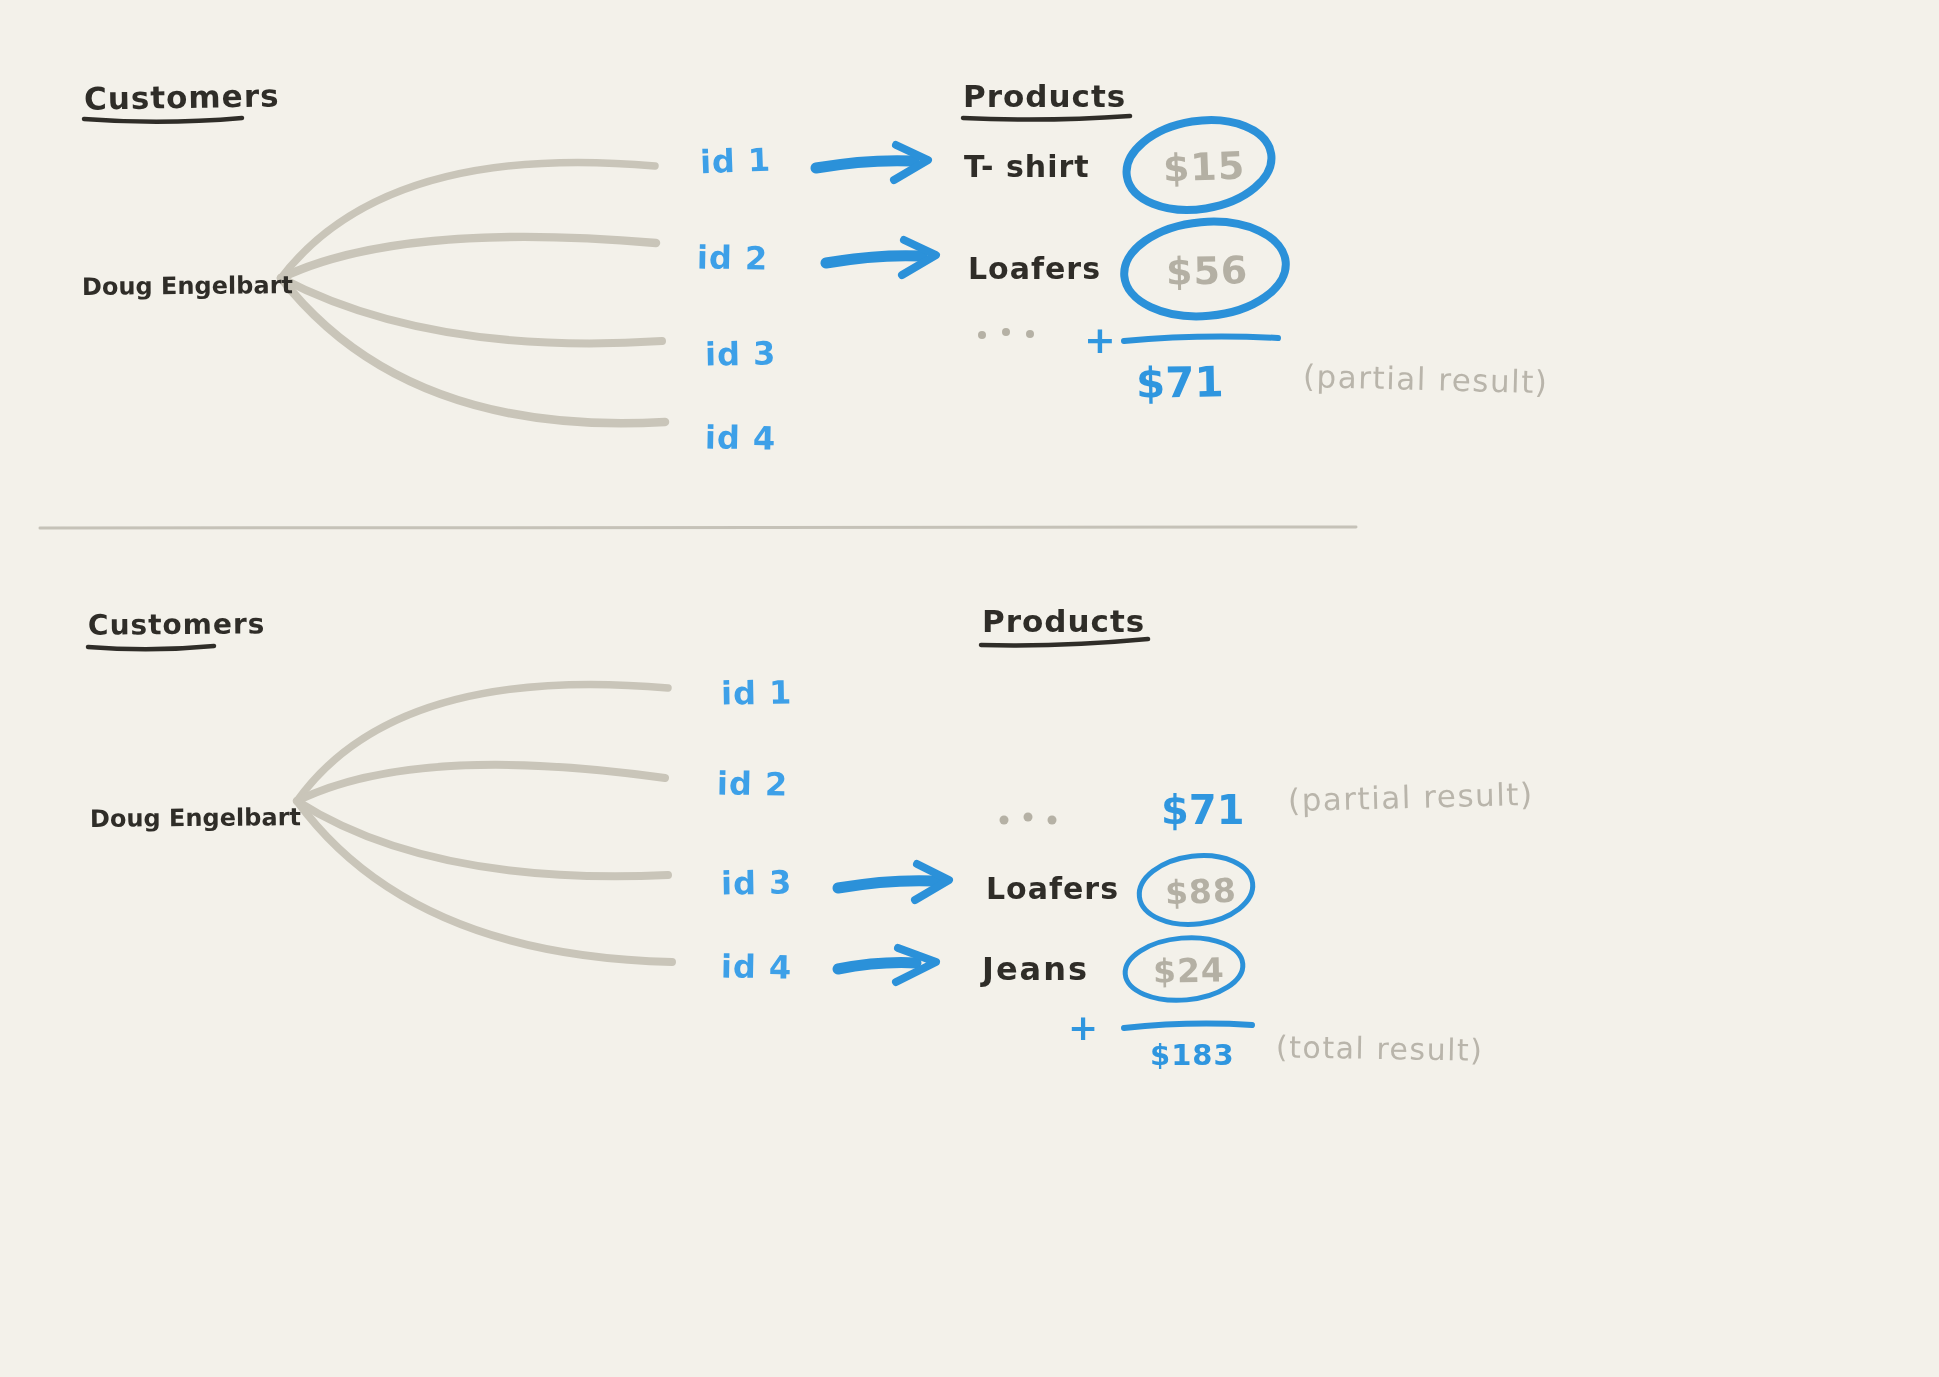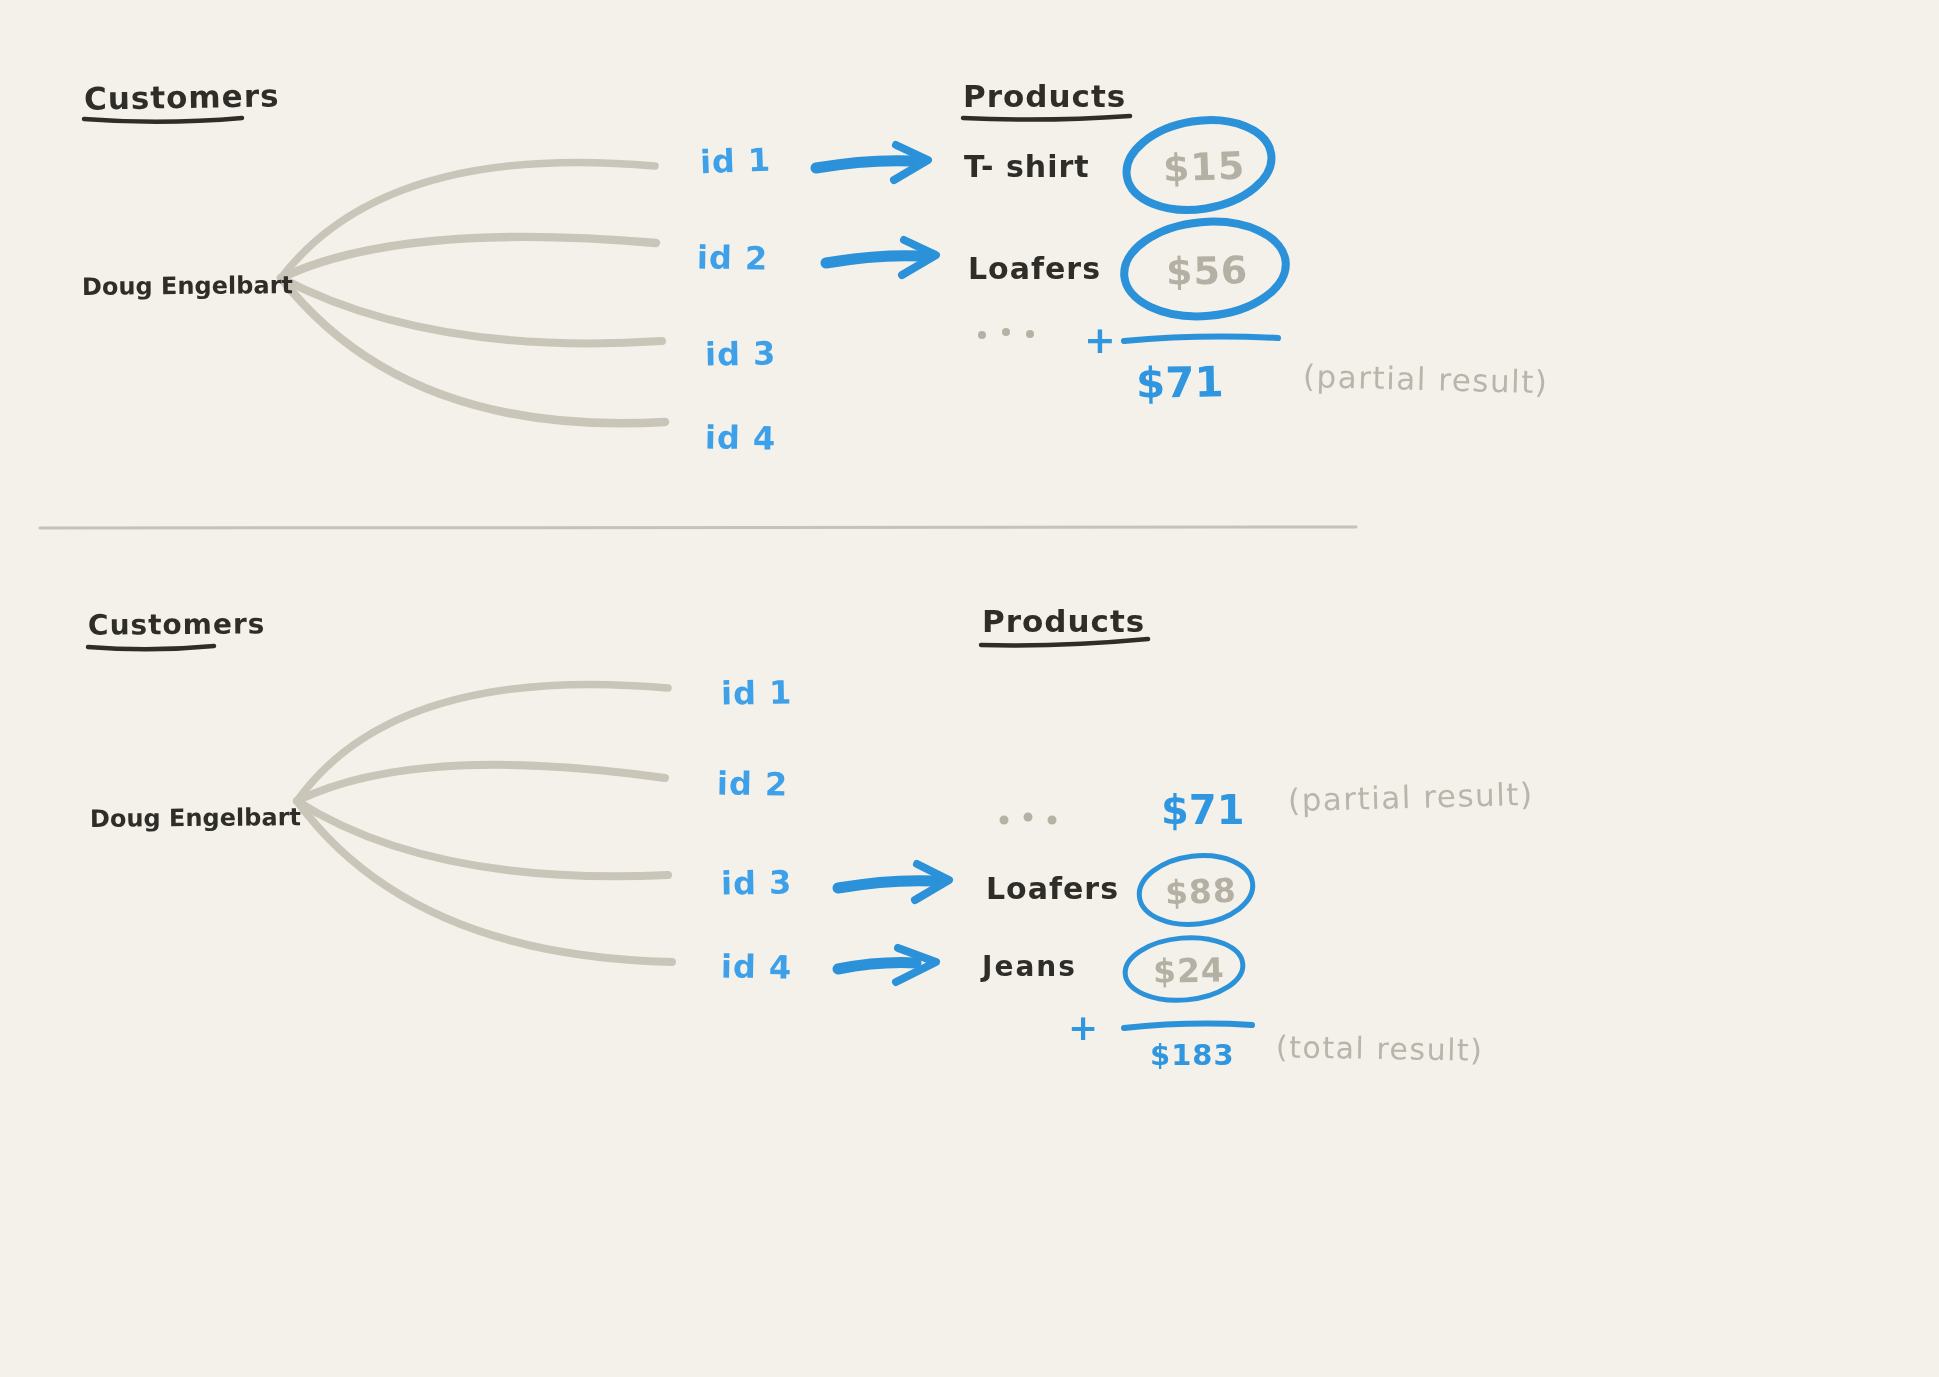--- a/index.html
+++ b/index.html
@@ -106,20 +106,20 @@
   <span class="t id" style="left:717px;top:767px;transform:rotate(1deg);">id 2</span>
   <span class="t id" style="left:721px;top:866px;transform:rotate(-1deg);">id 3</span>
   <span class="t id" style="left:721px;top:950px;transform:rotate(1deg);">id 4</span>
 
   <span class="t dots" style="left:996px;top:789px;opacity:0;">...</span>
   <span class="t sum" style="left:1161px;top:788px;font-size:40px;">$71</span>
   <span class="t note" style="left:1288px;top:780px;transform:rotate(-1.5deg);">(partial result)</span>
 
   <span class="t prod" style="left:986px;top:872px;">Loafers</span>
   <span class="t price-sm" style="left:1165px;top:874px;transform:rotate(-2deg);">$88</span>
-  <span class="t prod" style="left:982px;top:952px;font-size:28px;letter-spacing:2px;">Jeans</span>
+  <span class="t prod" style="left:982px;top:952px;font-size:32px;letter-spacing:2px;">Jeans</span>
   <span class="t price-sm" style="left:1153px;top:953px;transform:rotate(-1deg);">$24</span>
 
   <span class="t plus" style="left:1068px;top:1008px;font-size:36px;">+</span>
   <span class="t sum" style="left:1150px;top:1040px;font-size:29px;letter-spacing:1px;text-align:center;">$183</span>
   <span class="t note" style="left:1276px;top:1032px;font-size:30px;transform:rotate(1deg);">(total result)</span>
 
 </div>
 
 </body></html>

